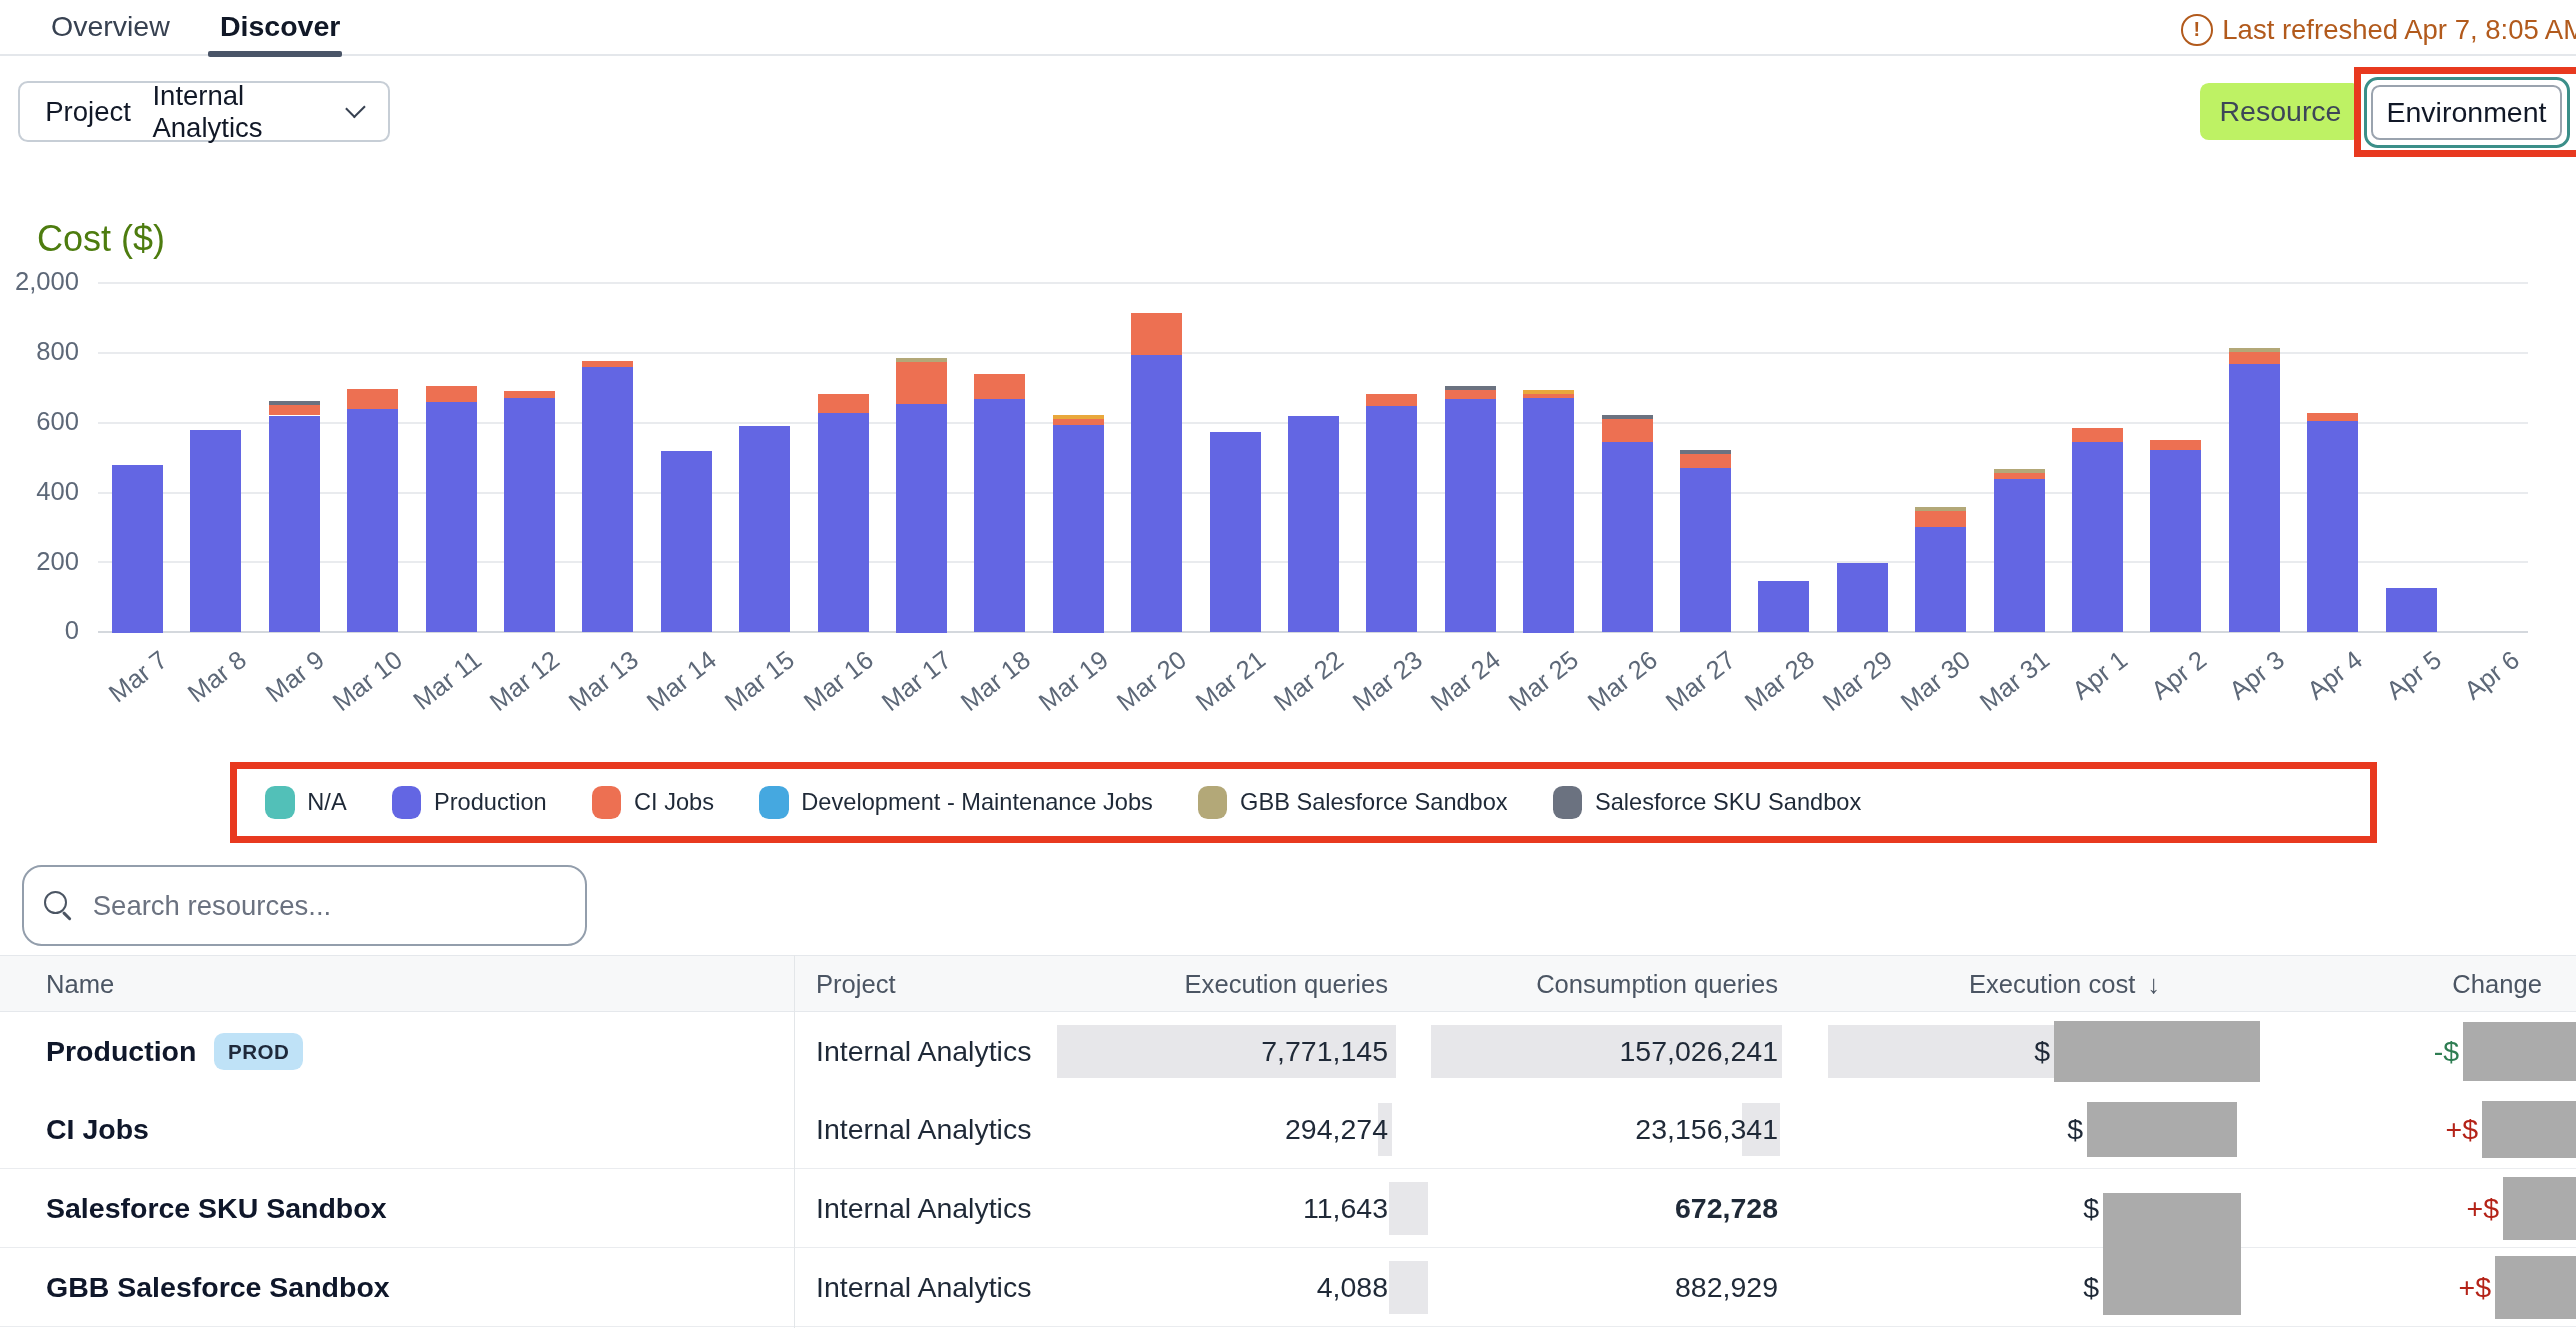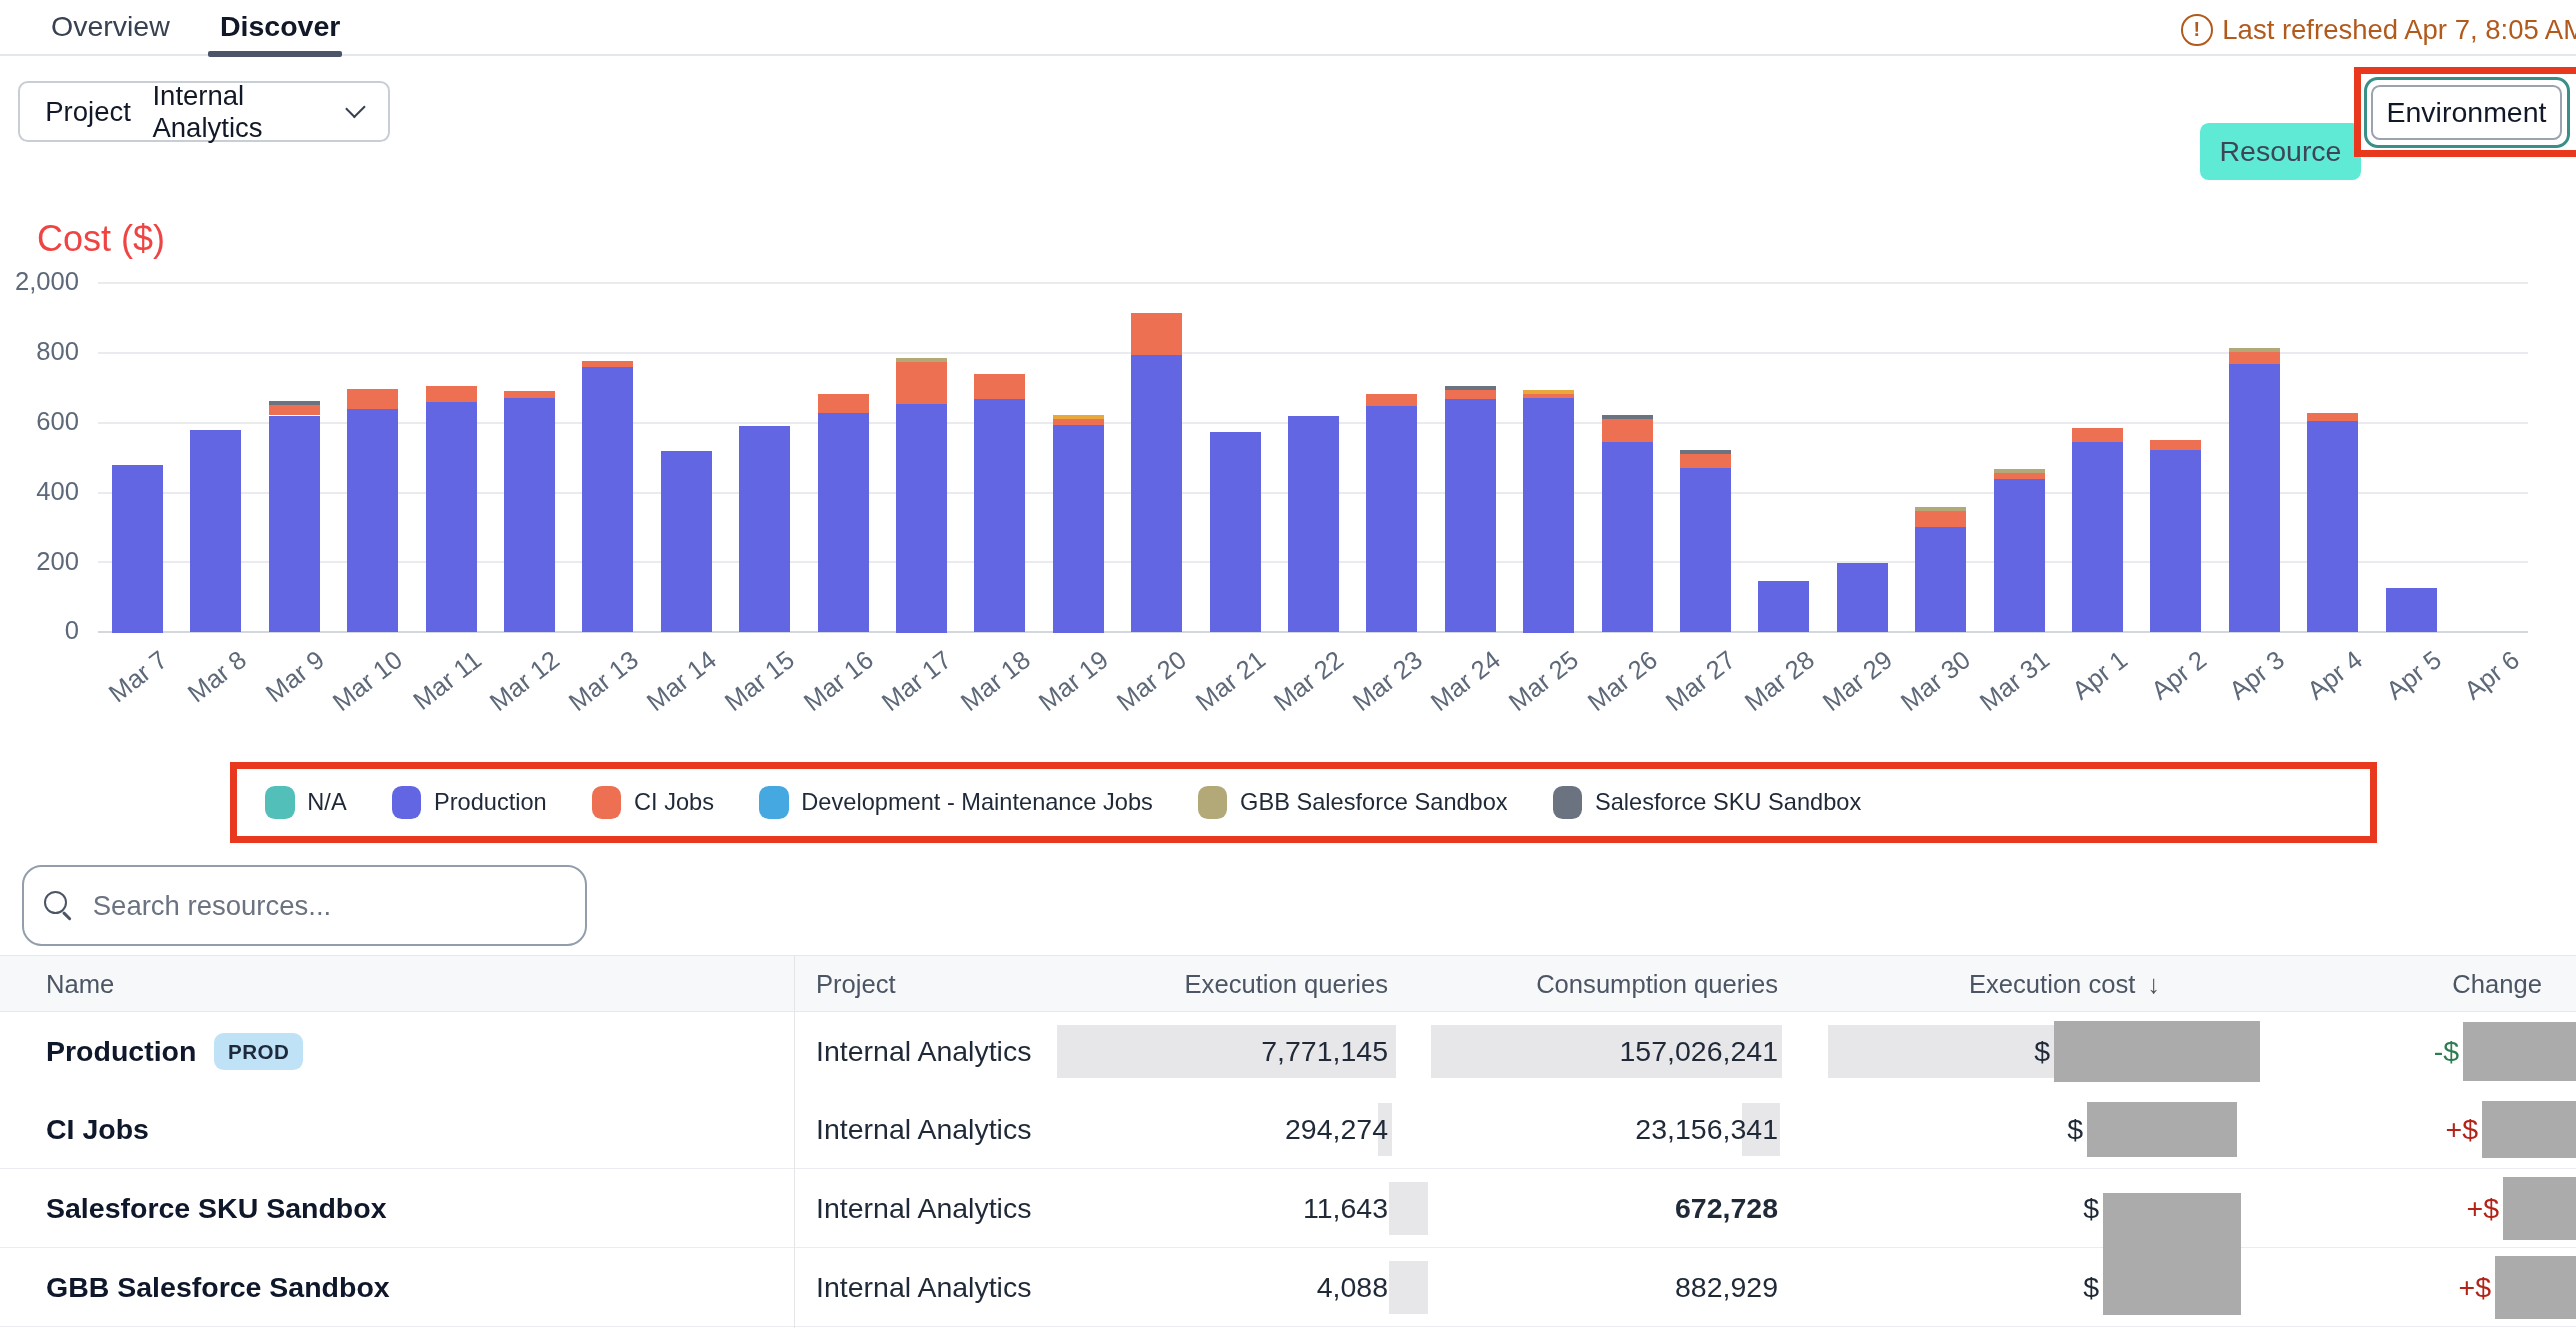--- a/index.html
+++ b/index.html
@@ -15,32 +15,32 @@
            color:#b25a1c;font-size:27.5px;white-space:nowrap;overflow:hidden;}
   .warn-circle{flex:0 0 auto;width:27.5px;height:27.5px;border:2.5px solid #b25a1c;border-radius:50%;
                display:flex;align-items:center;justify-content:center;font-size:19.7px;font-weight:bold;}
 
   
   .project-dd{position:absolute;left:17.7px;top:81px;width:372px;height:61px;border:2px solid #c7ced6;
               border-radius:9.8px;background:#fff;display:flex;align-items:center;gap:21.6px;
               padding:0 25.6px;box-sizing:border-box;font-size:27.5px;color:#111827;cursor:pointer;}
   .chev{width:13.8px;height:13.8px;border-right:2.9px solid #374151;border-bottom:2.9px solid #374151;
         transform:rotate(45deg);margin-top:-7.9px;margin-left:7.9px;}
-  .btn-resource{position:absolute;left:2200px;top:83px;width:161px;height:57px;background:#5eead4;
+  .btn-resource{position:absolute;left:2200px;top:83px;width:161px;height:57px;background:#bef264;
                 border:none;border-radius:8.8px;font-size:28.5px;color:#3d4657;display:flex;align-items:center;
-                justify-content:center;cursor:pointer;font-family:"Liberation Sans",sans-serif;margin-top:40px;}
+                justify-content:center;cursor:pointer;font-family:"Liberation Sans",sans-serif;}
   .btn-environment{position:absolute;left:2371px;top:85px;width:191px;height:55px;background:#fff;
                 border:2px solid #9aa3ae;border-radius:8.8px;font-size:28.5px;color:#111827;display:flex;
                 align-items:center;justify-content:center;cursor:pointer;font-family:"Liberation Sans",sans-serif;}
   .teal-ring{position:absolute;left:2364px;top:77px;width:206px;height:71px;border:3.9px solid #3b8f89;
              border-radius:13.8px;box-sizing:border-box;pointer-events:none;}
   .anno-box{position:absolute;border:7.9px solid #e8391f;box-sizing:border-box;pointer-events:none;}
 
   
-  .chart-title{position:absolute;left:37px;top:218px;font-size:36px;color:#ef4444;}
+  .chart-title{position:absolute;left:37px;top:218px;font-size:36px;color:#4d7c0f;}
   .gridline{position:absolute;left:98px;width:2430px;height:2px;background:#e9ebee;}
   .gridline.zero{background:#d4d8dd;}
   .ytick{position:absolute;left:0px;width:79px;text-align:right;font-size:25.6px;color:#5d6878;}
   .bar-seg{position:absolute;}
   .xtick{position:absolute;font-size:25.6px;color:#5d6878;white-space:nowrap;
          transform:translateX(-100%) rotate(-38deg);transform-origin:100% 0%;}
 
   
   .legend{position:absolute;left:265px;top:776px;width:2075px;height:53px;display:flex;align-items:center;gap:45px;}
   .legend-item{display:flex;align-items:center;gap:12.8px;font-size:23.6px;color:#1f2937;white-space:nowrap;cursor:pointer;}

